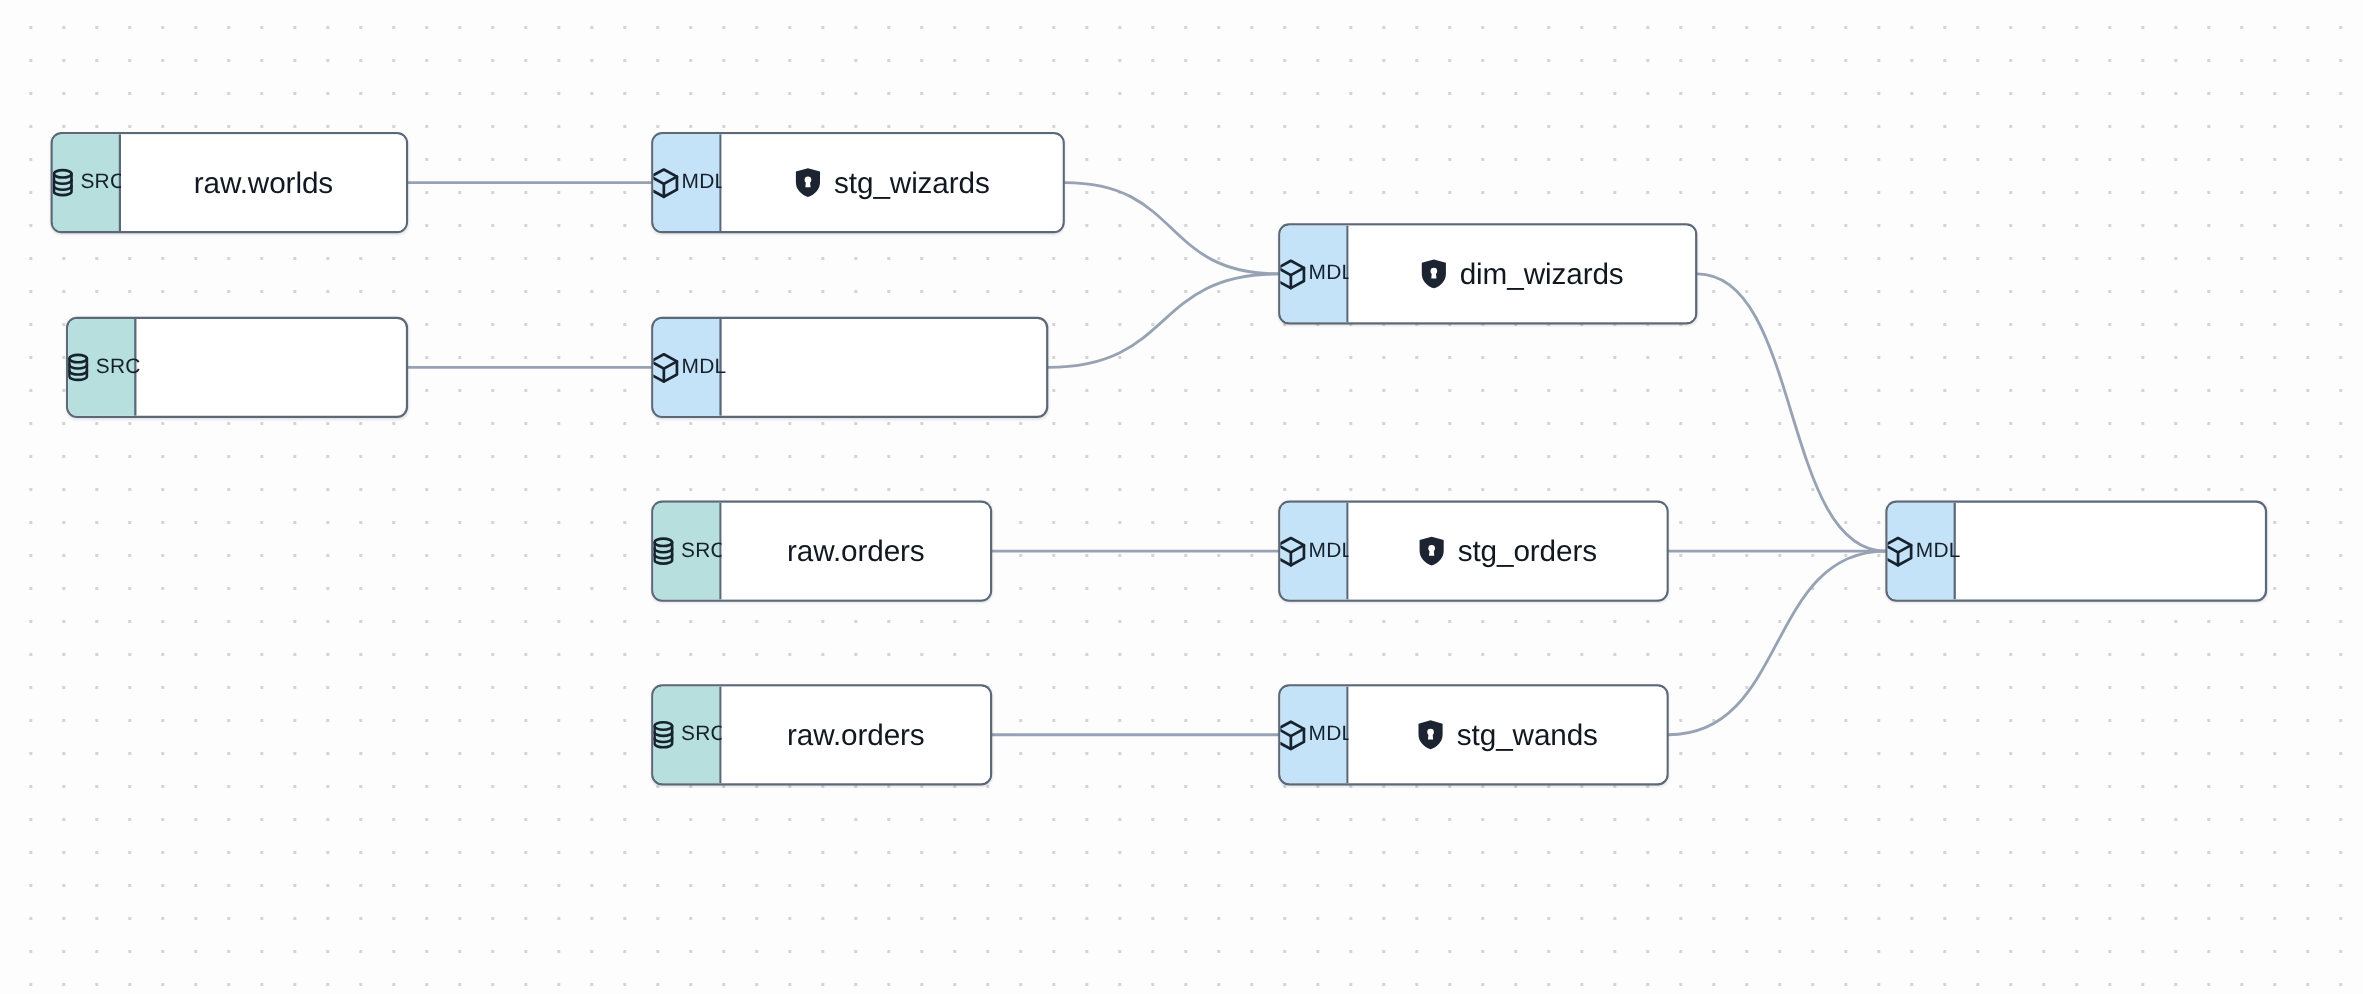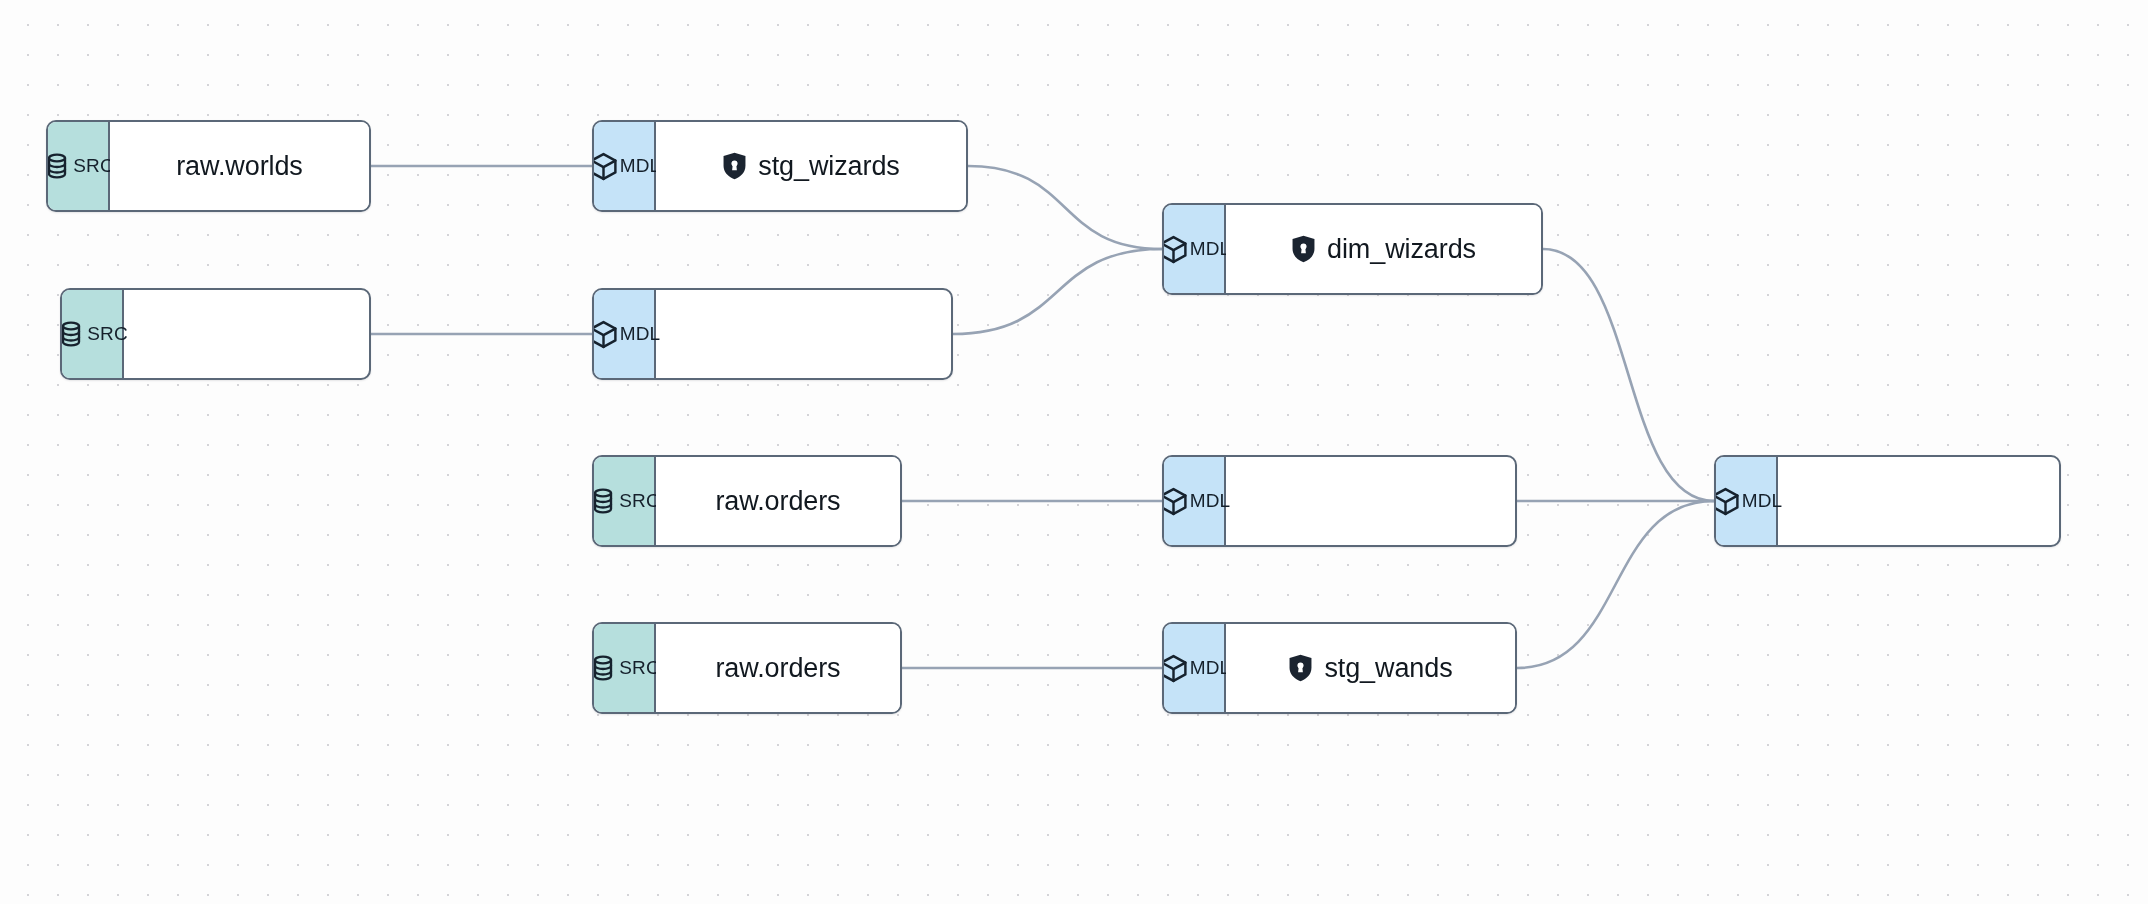--- a/index.html
+++ b/index.html
@@ -187,20 +187,30 @@
         <div class="badge badge-mdl">
           <span>
             <svg width="31" height="31" viewBox="0 0 24 24" fill="none" stroke="#16222e" stroke-width="1.9" stroke-linecap="round" stroke-linejoin="round">
               <path d="M12 2.4 21.2 7.4v9.2L12 21.6 2.8 16.6V7.4z"></path>
               <path d="M2.8 7.4 12 12.5l9.2-5.1"></path>
               <path d="M12 12.5v9.1"></path>
             </svg>
           </span>
           <span class="badge-label">MDL</span>
         </div>
+        <div class="node-body">
+          <span style="display: flex;">
+            <svg class="lock-icon" width="25" height="28" viewBox="0 0 20 23">
+              <path d="M10 0.7 19 3.2v8.1c0 5.2-3.7 9.2-9 11-5.3-1.8-9-5.8-9-11V3.2z" fill="#1b2430"></path>
+              <circle cx="10" cy="9.4" r="2.5" fill="#ffffff"></circle>
+              <path d="M8.6 9.8h2.8l0.55 5.2H8.05z" fill="#ffffff"></path>
+            </svg>
+          </span>
+          <span class="node-label">stg_orders</span>
+        </div>
       </div>
       <div class="node" style="left: 1162px; top: 622px; width: 355px; height: 92px;">
         <div class="badge badge-mdl">
           <span>
             <svg width="31" height="31" viewBox="0 0 24 24" fill="none" stroke="#16222e" stroke-width="1.9" stroke-linecap="round" stroke-linejoin="round">
               <path d="M12 2.4 21.2 7.4v9.2L12 21.6 2.8 16.6V7.4z"></path>
               <path d="M2.8 7.4 12 12.5l9.2-5.1"></path>
               <path d="M12 12.5v9.1"></path>
             </svg>
           </span>

